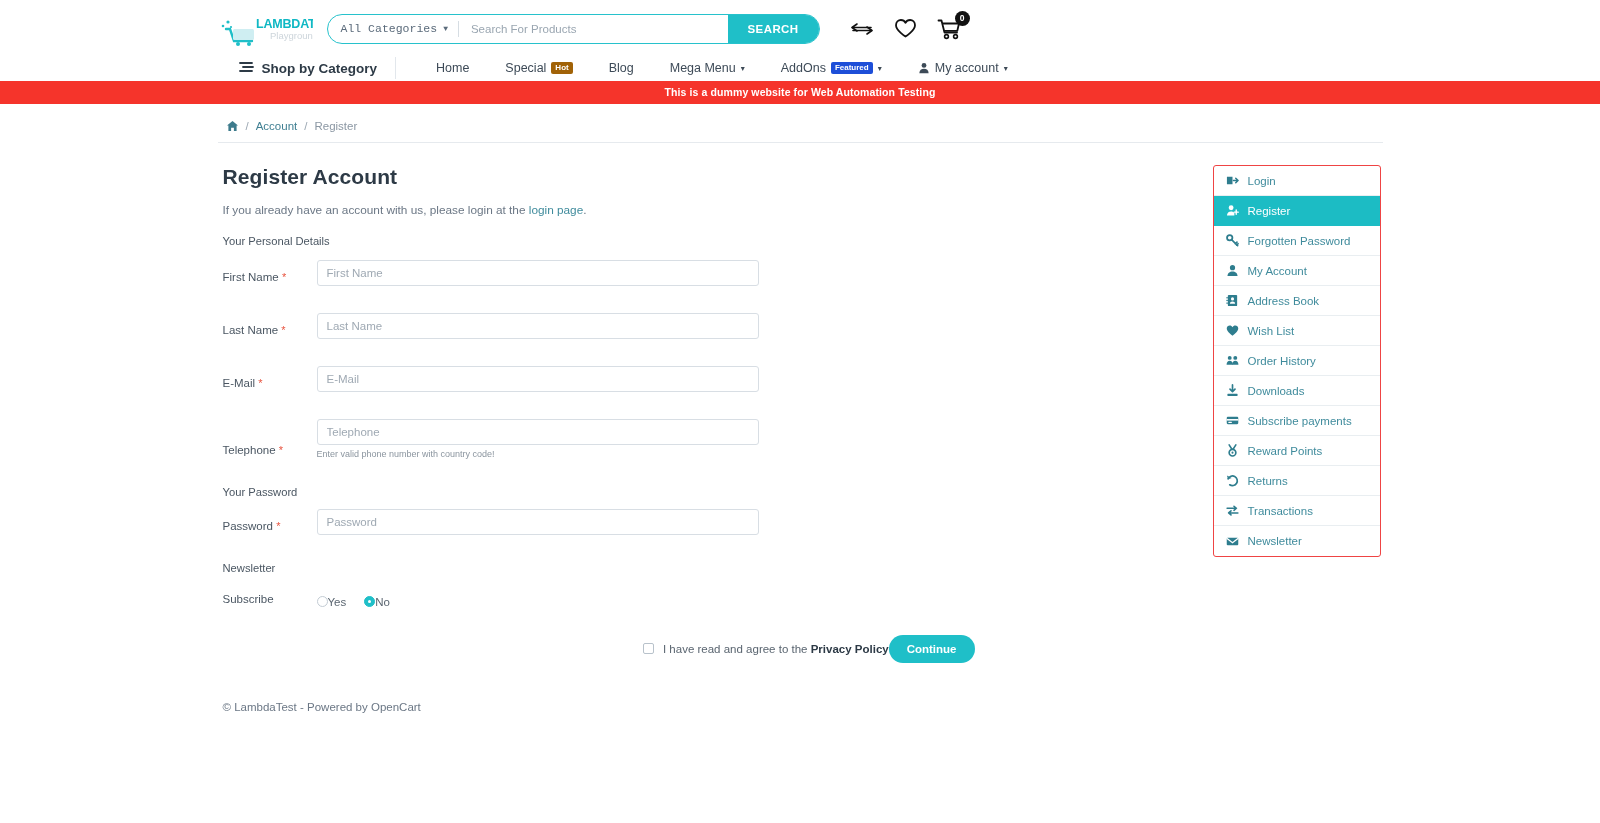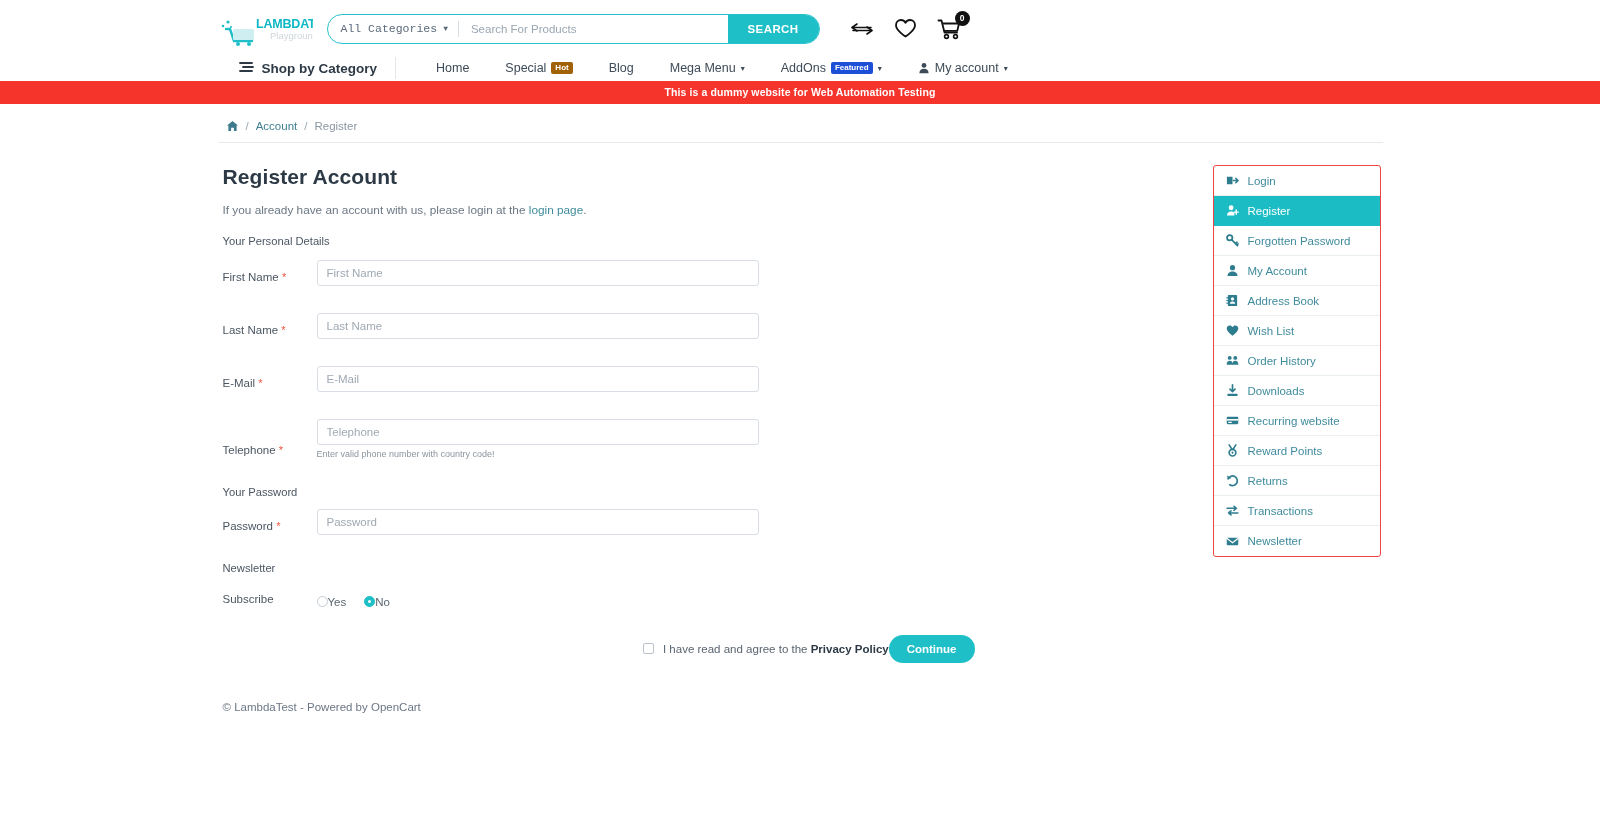--- a/index.html
+++ b/index.html
@@ -573,21 +573,21 @@
               <span>Downloads</span>
             </div>
             <div class="side-item">
               <span class="si-ico">
                 <svg width="13" height="13" viewBox="0 0 14 14">
                   <rect x="0.8" y="3" width="12.4" height="8" rx="1.2" fill="#2e7d8e"></rect>
                   <rect x="0.8" y="5.4" width="12.4" height="1.7" fill="#fff"></rect>
                   <rect x="2.4" y="8.3" width="4" height="1.3" rx="0.5" fill="#fff"></rect>
                 </svg>
               </span>
-              <span>Recurring website</span>
+              <span>Subscribe payments</span>
             </div>
             <div class="side-item">
               <span class="si-ico">
                 <svg width="13" height="13" viewBox="0 0 14 14">
                   <path d="M3.4 1 L6.2 5.4 M10.6 1 L7.8 5.4" stroke="#2e7d8e" stroke-width="1.7" stroke-linecap="round"></path>
                   <circle cx="7" cy="9.3" r="3.6" fill="none" stroke="#2e7d8e" stroke-width="1.8"></circle>
                   <circle cx="7" cy="9.3" r="1.1" fill="#2e7d8e"></circle>
                 </svg>
               </span>
               <span>Reward Points</span>

